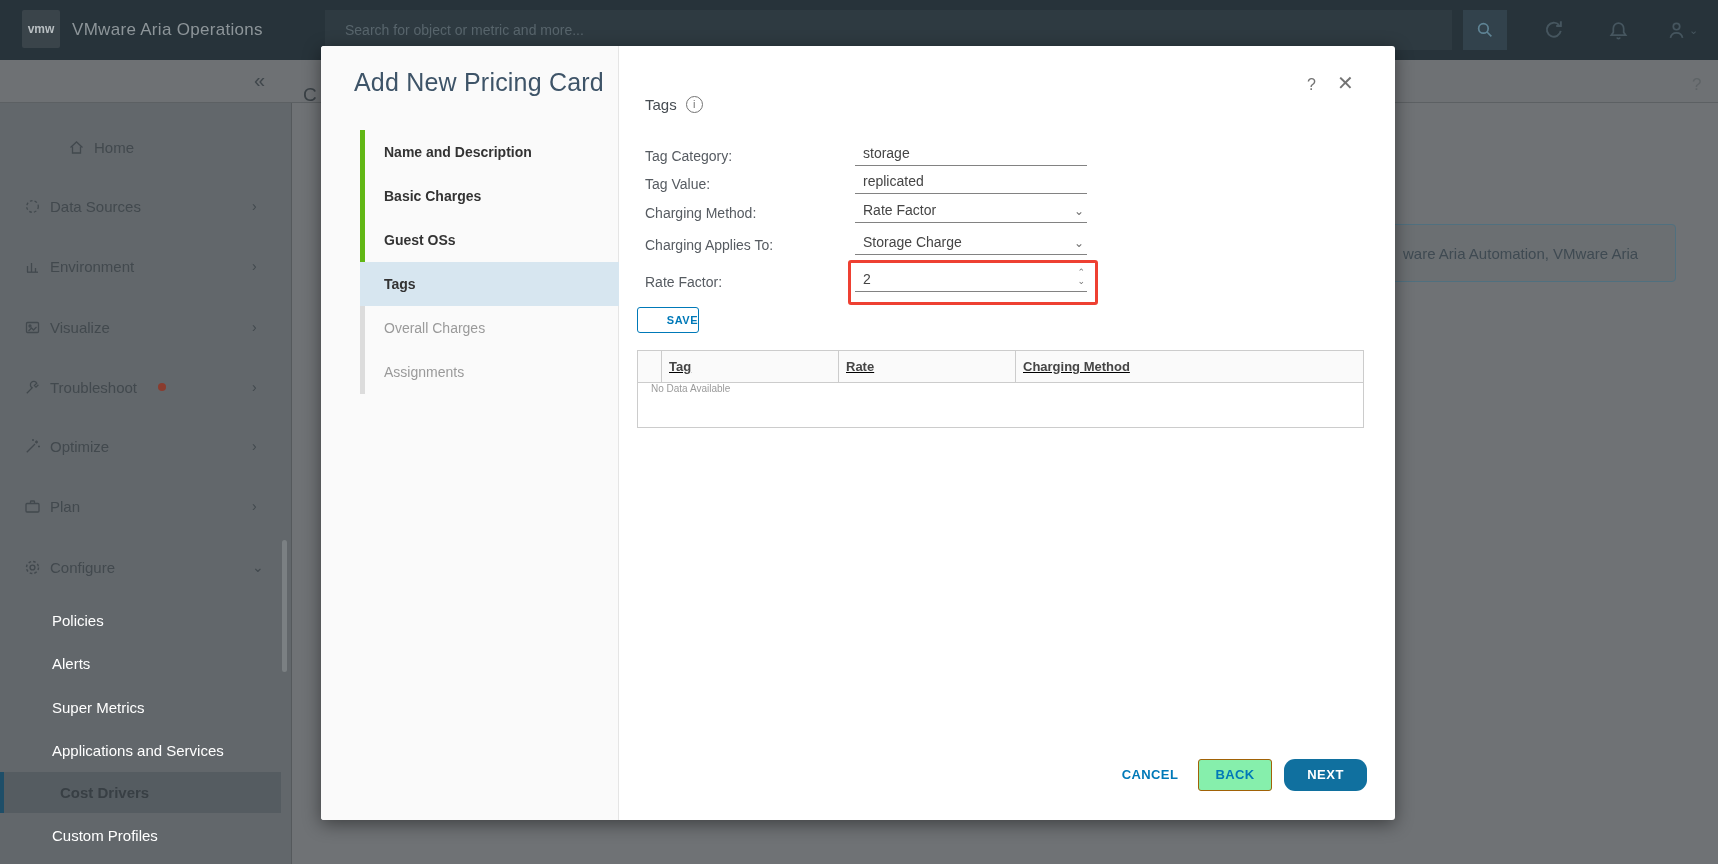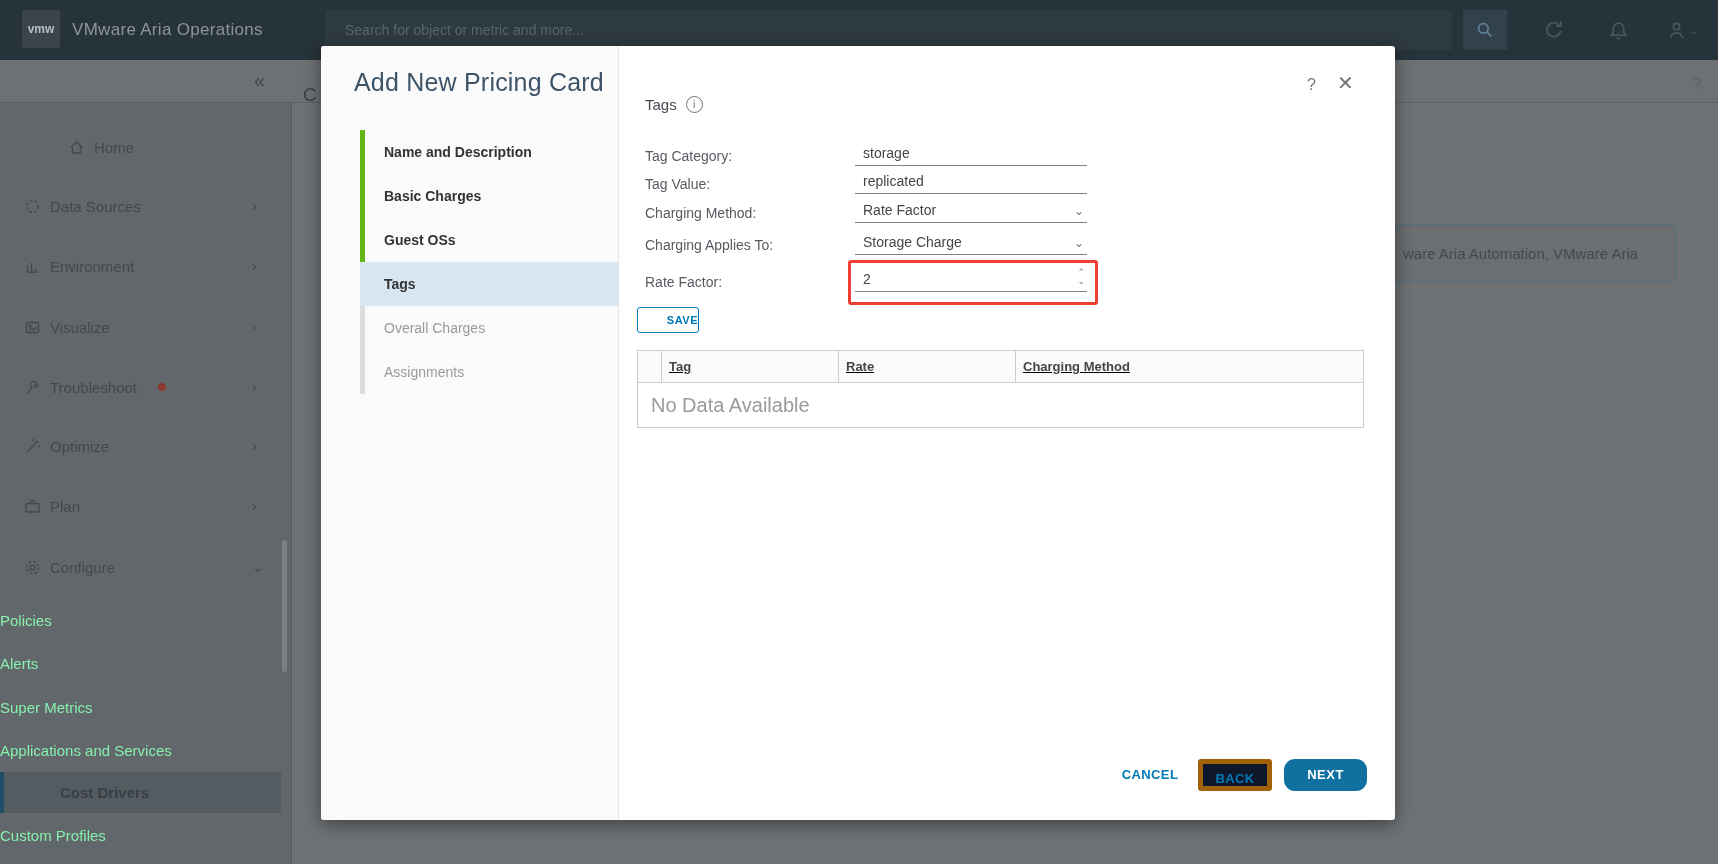--- a/index.html
+++ b/index.html
@@ -25,21 +25,21 @@
   .page-help { position:absolute; left:1692px; top:75px; color:#5e6366; font-size:17px; }
   .bg-card { position:absolute; left:1386px; top:224px; width:290px; height:58px; background:#6b6f72; border:1px solid #50707f; border-radius:4px; display:flex; align-items:center; padding-left:16px; color:#3f4a52; font-size:15px; white-space:nowrap; overflow:hidden; }
 
   
   .sidebar { position:absolute; left:0; top:103px; width:292px; height:761px; background:#62676b; border-right:1px solid #55595c; }
   .nav-item { position:absolute; left:0; width:281px; height:44px; display:flex; align-items:center; color:#42494e; font-size:15px; }
   .nav-item .nicon { position:absolute; left:24px; width:17px; height:17px; color:#42494e; }
   .nav-item .nlabel { position:absolute; left:50px; }
   .nav-item .chev { position:absolute; left:252px; font-size:14px; color:#42494e; }
   .alert-dot { position:absolute; left:158px; top:18px; width:8px; height:8px; border-radius:50%; background:#8a3c2e; }
-  .nav-child { position:absolute; left:0; width:281px; height:41px; display:flex; align-items:center; color:#86efac; font-size:15px; }
+  .nav-child { position:absolute; left:0; width:281px; height:41px; display:flex; align-items:center; color:#ffffff; font-size:15px; padding-left:52px; }
   .nav-child.selected { background:#555c61; border-left:4px solid #1e4e68; padding-left:56px; color:#383f44; font-weight:bold; }
   .scroll-thumb { position:absolute; left:282px; top:437px; width:5px; height:132px; background:#7b8083; border-radius:3px; }
 
   
   .modal { position:absolute; left:321px; top:46px; width:1074px; height:774px; background:#fff; border-radius:3px; box-shadow:0 4px 18px rgba(0,0,0,.45); z-index:5; }
   .modal-help  { position:absolute; left:986px; top:30px; color:#737373; font-size:16px; }
   .modal-close { position:absolute; left:1016px; top:25px; color:#737373; font-size:20px; }
   .left-panel { position:absolute; left:0; top:0; width:298px; height:774px; background:#fafafa; border-right:1px solid #e5e5e5; border-radius:3px 0 0 3px; }
   .modal-title { position:absolute; left:33px; top:22px; font-size:25px; font-weight:300; color:#3e5468; letter-spacing:.2px; }
   .steps { position:absolute; left:39px; top:84px; width:259px; }
@@ -63,24 +63,24 @@
 
   .save-btn { position:absolute; left:316px; top:261px; width:62px; height:26px; background:#fff; border:1px solid #0079b8; border-radius:3px; color:#0079b8; font-size:11px; font-weight:bold; letter-spacing:.5px; text-align:right; line-height:24px; }
 
   .grid { position:absolute; left:316px; top:304px; width:727px; border:1px solid #ccc; }
   .grid-head { display:flex; height:32px; background:#fafafa; border-bottom:1px solid #ccc;text-decoration:underline; }
   .grid-head .gc { font-size:13px; font-weight:bold; color:#454545; line-height:31px; padding-left:7px; }
   .gc0 { width:24px; border-right:1px solid #ccc; }
   .gc1 { width:177px; border-right:1px solid #ccc; }
   .gc2 { width:177px; border-right:1px solid #ccc; }
   .gc3 { flex:1; }
-  .grid-empty { height:44px; background:#fff; display:flex; align-items:center; padding-left:13px; color:#9b9b9b; font-size:20px; }
+  .grid-empty { height:44px; background:#fff; display:flex; padding-left:13px; color:#9b9b9b; font-size:10px; }
 
   .cancel-btn { position:absolute; left:784px; top:713px; width:90px; height:32px; line-height:32px; text-align:center; color:#0079b8; font-size:13px; font-weight:bold; letter-spacing:.4px; background:transparent; }
-  .back-btn { position:absolute; left:877px; top:713px; width:74px; height:32px; line-height:30px; text-align:center; color:#0079b8; font-size:13px; font-weight:bold; letter-spacing:.4px; background:#0f172a; border:5px solid #a16207; border-radius:3px; }
+  .back-btn { position:absolute; left:877px; top:713px; width:74px; height:32px; line-height:30px; text-align:center; color:#0079b8; font-size:13px; font-weight:bold; letter-spacing:.4px; background:#86efac; border:1px solid #a16207; border-radius:3px; }
   .next-btn { position:absolute; left:963px; top:713px; width:83px; height:32px; line-height:32px; text-align:center; color:#fff; font-size:13px; font-weight:bold; letter-spacing:.5px; background:#10709f; border-radius:11px; }
 </style>
 </head>
 <body>
 
 <div class="header">
   <div class="logo-box">vmw</div>
   <div class="app-title">VMware Aria Operations</div>
   <div class="search-bar">
     <input type="text" placeholder="Search for object or metric and more..." style="">

